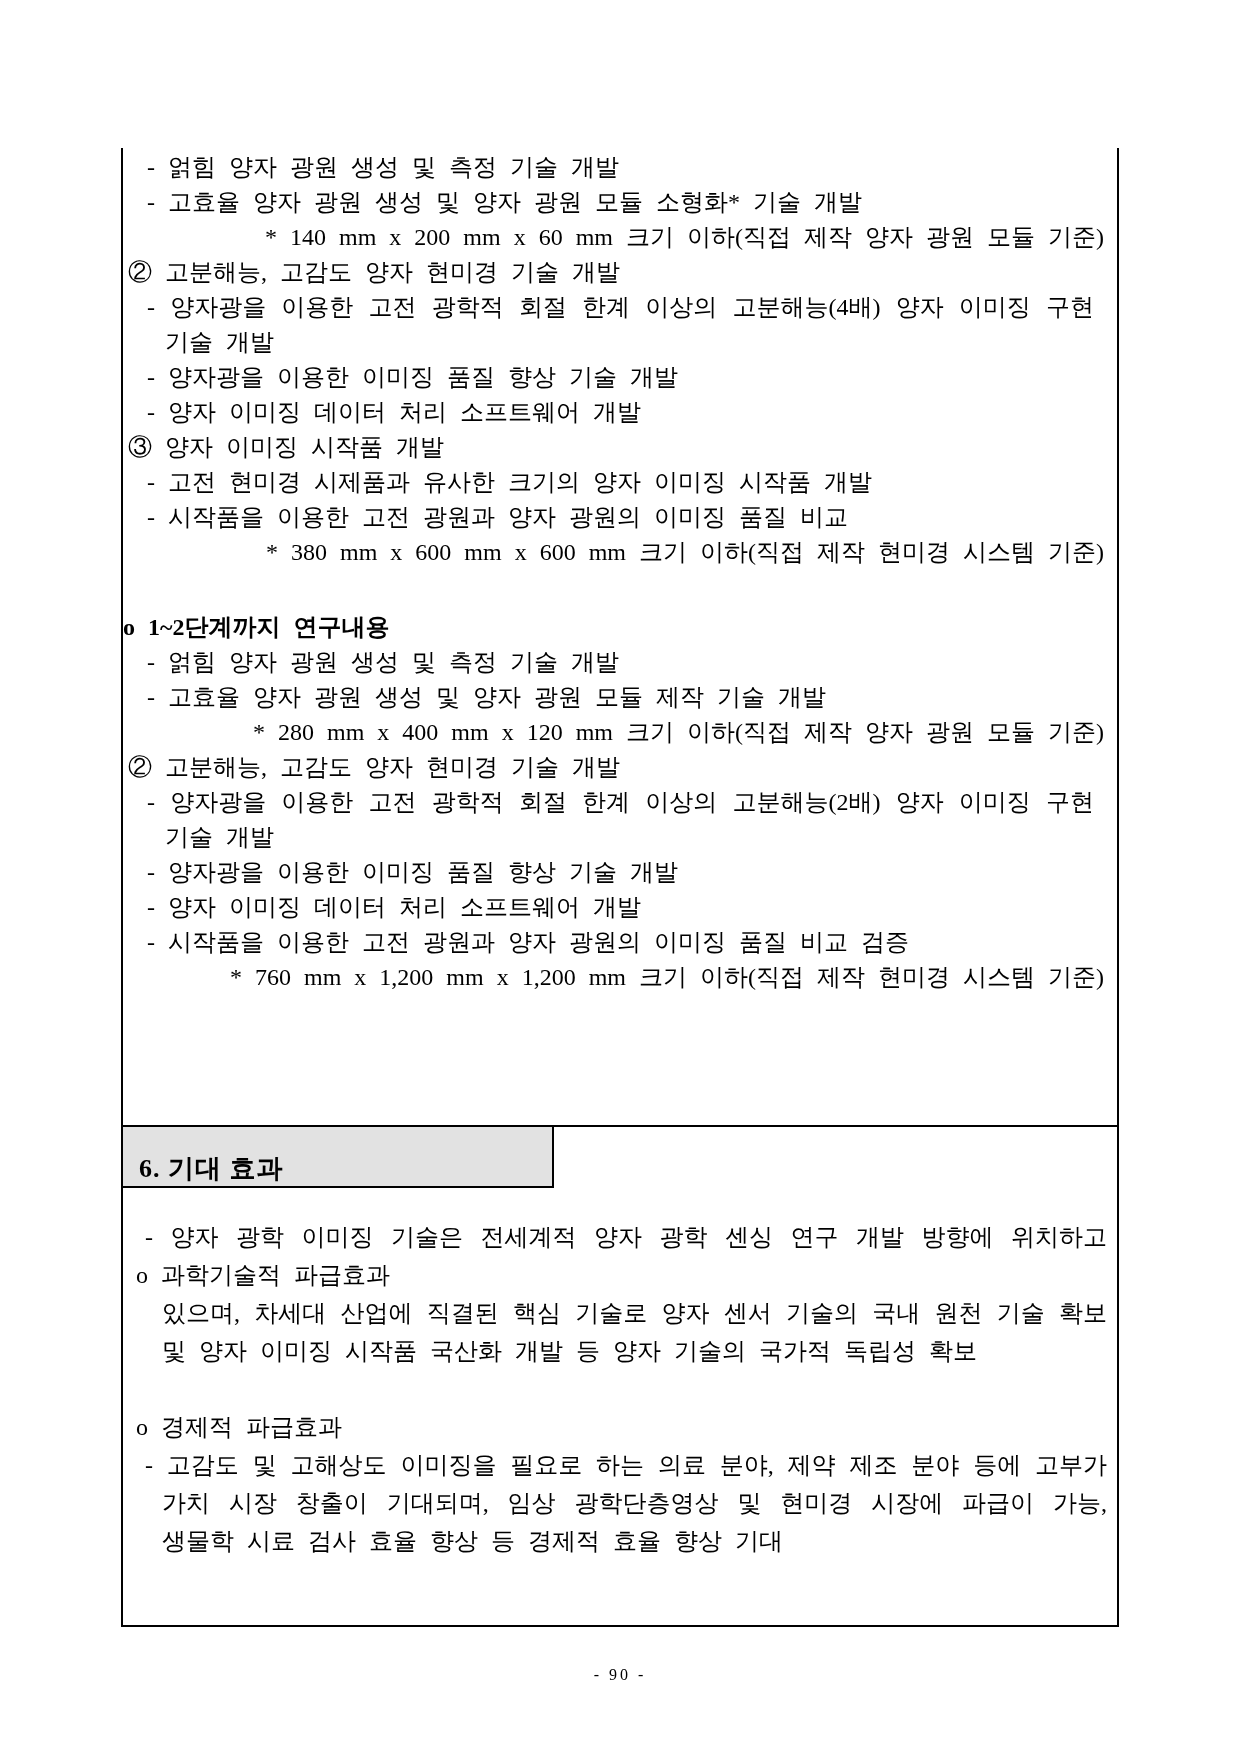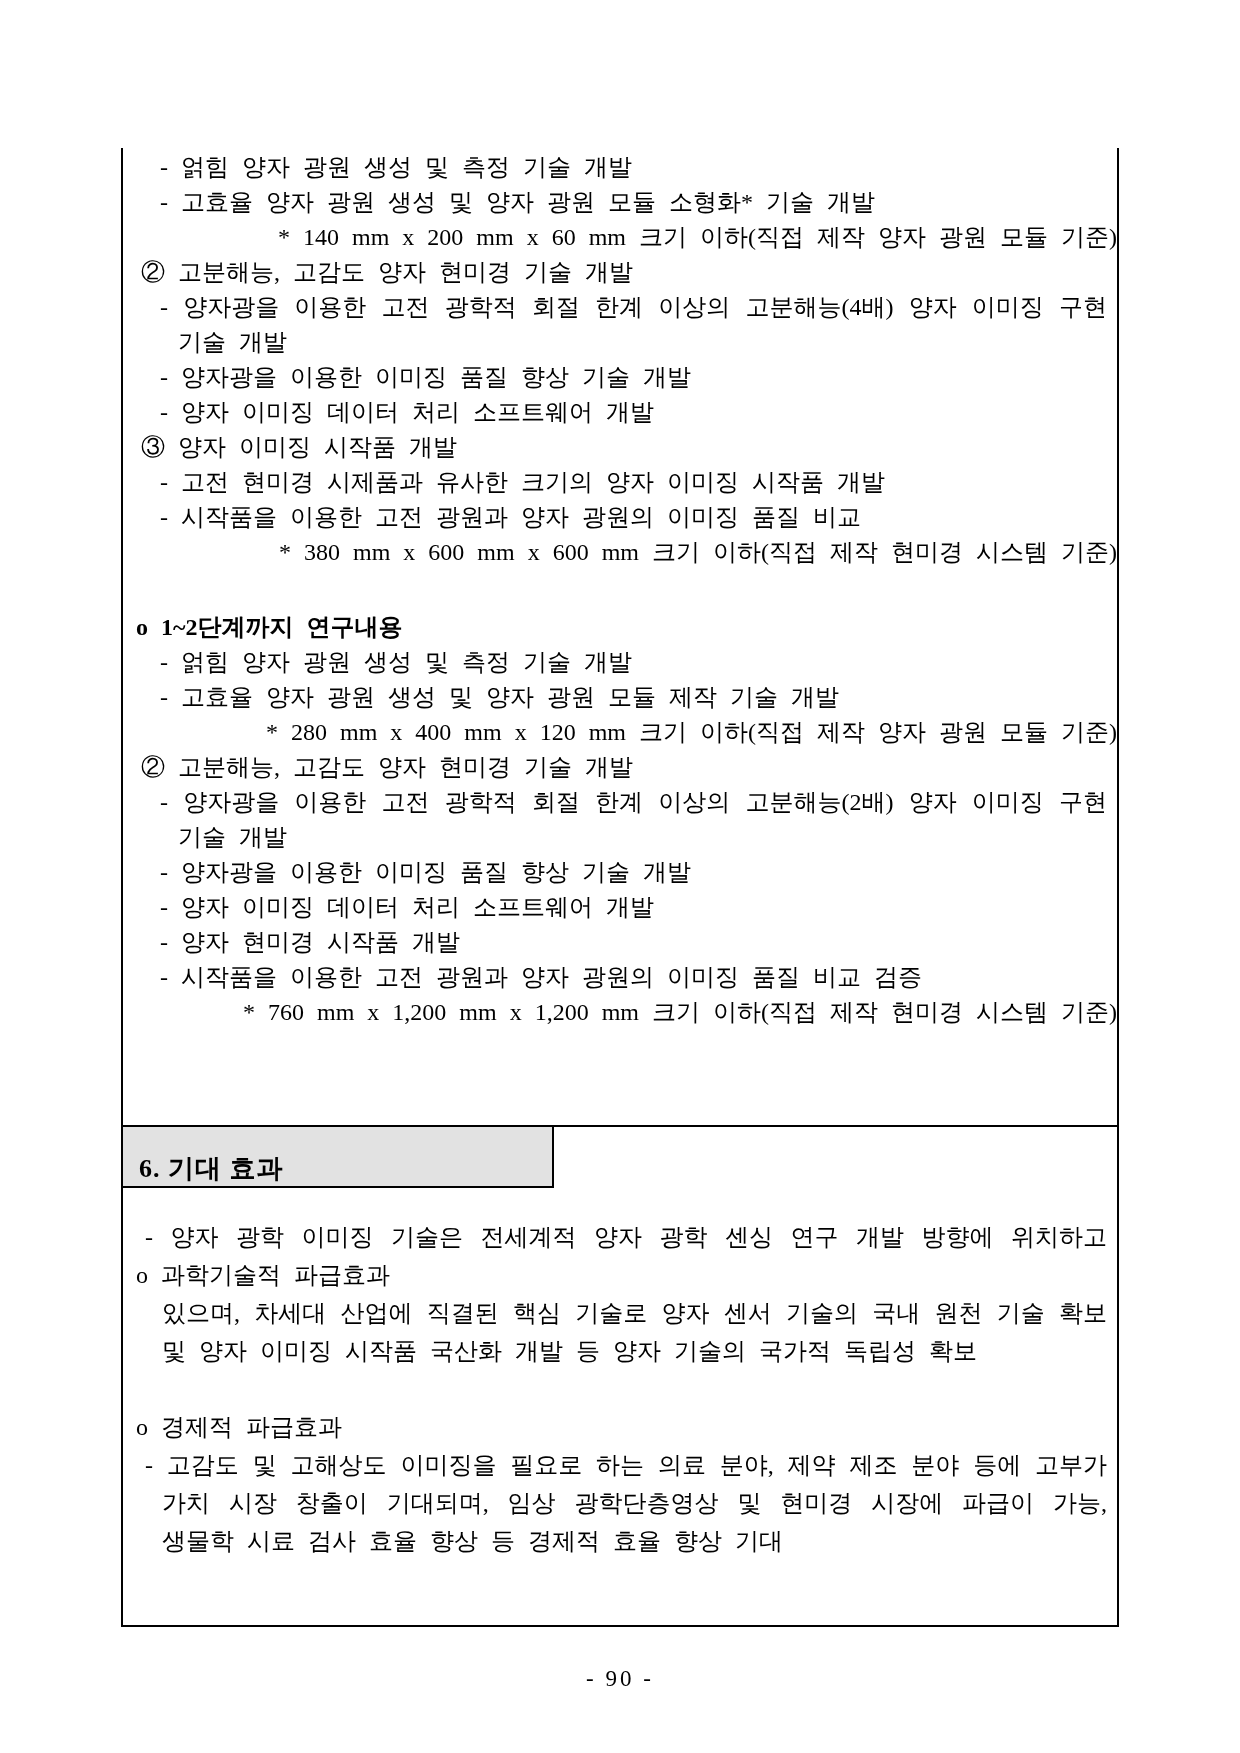--- a/index.html
+++ b/index.html
@@ -13,42 +13,42 @@
     box-sizing:border-box;
   }
   .divider{position:absolute;left:121px;top:1125px;width:998px;height:2px;background:#000;}
   .hdr{
     position:absolute;left:121px;top:1125px;width:433px;height:63px;
     background:#e2e2e2;border:2px solid #000;box-sizing:border-box;
     display:flex;align-items:flex-end;padding-left:16px;
     font-weight:bold;font-size:26px;letter-spacing:1px;
   }
   .b1{
-    position:absolute;left:123px;top:150px;width:994px;height:973px;
+    position:absolute;left:110px;top:150px;width:994px;height:973px;
     font-size:24px;line-height:35px;word-spacing:7px;overflow:hidden;
   }
   .b2{
     position:absolute;left:123px;top:1218px;width:994px;height:407px;
     font-size:24px;line-height:38px;word-spacing:7px;overflow:hidden;
   }
   .ln{white-space:nowrap;}
   .o{padding-left:13px;}
   .num{padding-left:18px;}
   .dash{padding-left:37px;}
   .wrap{padding-left:55px;}
   .star{text-align:right;}
   .dash2{padding-left:22px;}
   .wrap2{padding-left:39px;}
   .just{white-space:normal;text-align:justify;text-align-last:justify;padding-right:10px;}
   .bold{font-weight:bold;}
   .sp40{height:40px;}
   .sp38{height:38px;}
   .pageno{
     position:absolute;left:0;top:1666px;width:1240px;text-align:center;
-    font-size:23px;letter-spacing:3px;
+    font-size:16px;letter-spacing:3px;
   }
 </style>
 </head>
 <body>
 
 <div class="outer"></div>
 <div class="divider"></div>
 
 <div class="b1">
   <div class="ln dash">- 얽힘 양자 광원 생성 및 측정 기술 개발</div>
@@ -66,21 +66,20 @@
   <div class="sp40"></div>
   <div class="ln o bold">o 1~2단계까지 연구내용</div>
   <div class="ln dash">- 얽힘 양자 광원 생성 및 측정 기술 개발</div>
   <div class="ln dash">- 고효율 양자 광원 생성 및 양자 광원 모듈 제작 기술 개발</div>
   <div class="ln star">* 280 mm x 400 mm x 120 mm 크기 이하(직접 제작 양자 광원 모듈 기준)</div>
   <div class="ln num">② 고분해능, 고감도 양자 현미경 기술 개발</div>
   <div class="ln dash just">- 양자광을 이용한 고전 광학적 회절 한계 이상의 고분해능(2배) 양자 이미징 구현</div>
   <div class="ln wrap">기술 개발</div>
   <div class="ln dash">- 양자광을 이용한 이미징 품질 향상 기술 개발</div>
   <div class="ln dash">- 양자 이미징 데이터 처리 소프트웨어 개발</div>
-  <div class="ln dash">- 양자 현미경 시작품 개발</div>
   <div class="ln dash">- 시작품을 이용한 고전 광원과 양자 광원의 이미징 품질 비교 검증</div>
   <div class="ln star">* 760 mm x 1,200 mm x 1,200 mm 크기 이하(직접 제작 현미경 시스템 기준)</div>
 </div>
 
 <div class="hdr">
   <span>6. 기대 효과</span>
 </div>
 
 <div class="b2">
   <div class="ln dash2 just">- 양자 광학 이미징 기술은 전세계적 양자 광학 센싱 연구 개발 방향에 위치하고</div>

